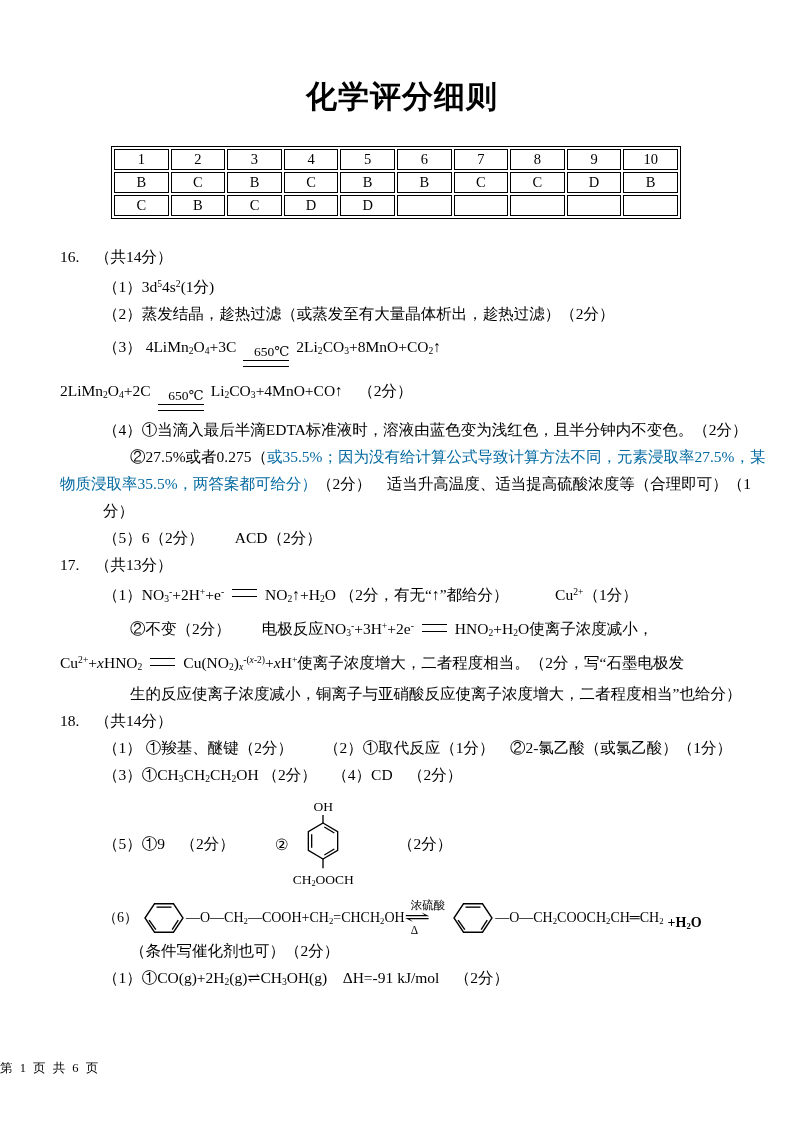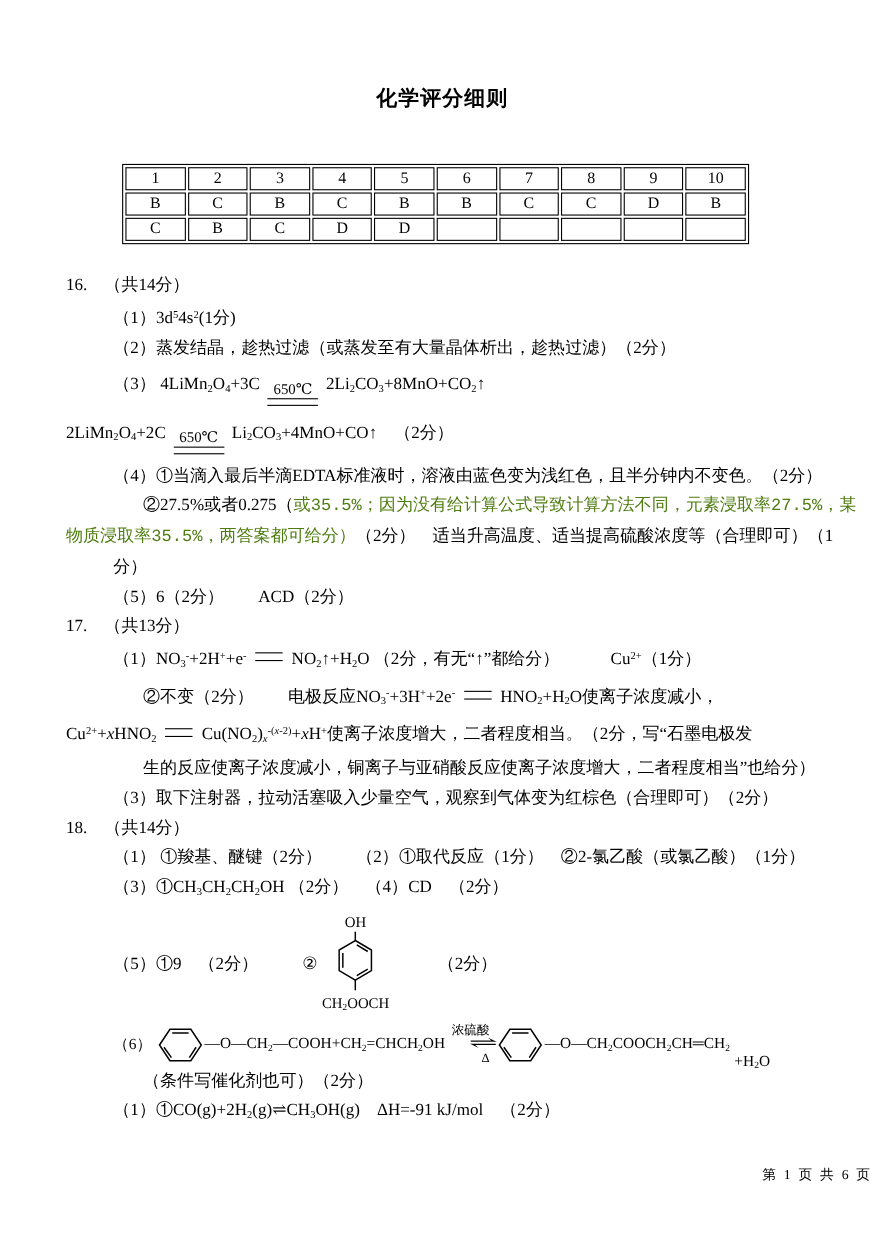--- a/index.html
+++ b/index.html
@@ -4,61 +4,61 @@
 <style>
   html,body{margin:0;padding:0;background:#fff;}
   .page{
     width:794px;height:1123px;box-sizing:border-box;position:relative;
     background:#fff;color:#000;overflow:hidden;
     font-family:"Liberation Serif","DejaVu Serif",serif;
     font-size:15.5px;
     padding:76px 50px 0 60px;
   }
   .title{
-    text-align:center;margin:0 0 47px 0;
+    text-align:center;margin:0 0 28px 0;
     font-family:"Liberation Sans","DejaVu Sans",sans-serif;
-    font-weight:bold;font-size:19px;letter-spacing:1px;
+    font-weight:bold;font-size:31px;letter-spacing:1px;
   }
   table.ans{
     border-collapse:separate;border-spacing:2px;
     margin-left:51px;width:570px;table-layout:fixed;
     border:1px solid #000;text-align:center;font-size:14.5px;
   }
   table.ans td{border:1px solid #000;height:19px;padding:0;}
   .body-block{margin-top:24px;}
   .line{line-height:27px;white-space:nowrap;}
   .in0{margin-left:0;}
   .in1{margin-left:43px;}
   .in2{margin-left:70px;}
   .in3{}
   sub{font-size:0.62em;vertical-align:-0.25em;}
   sup{font-size:0.62em;vertical-align:0.5em;}
-  .red{color:#4d7c0f;font-family:Liberation Mono, monospace;}
+  .red{color:#0369a1;}
   
   .deq{display:inline-block;width:25px;height:6px;border-top:1.4px solid #000;
        border-bottom:1.4px solid #000;vertical-align:2px;margin:0 8px;}
   
-  .cond{display:inline-flex;flex-direction:column;align-items:center;
+  .cond{display:inline-flex;flex-direction:column;align-items:flex-end;
         vertical-align:-4px;margin:0 7px;}
   .cond-top{font-size:13.5px;line-height:17px;}
   .cond-bar{width:46px;height:5px;border-top:1.4px solid #000;border-bottom:1.4px solid #000;}
   .eqline{line-height:40px;}
   
   .flexline{display:flex;align-items:center;white-space:nowrap;}
   .struct{display:inline-flex;flex-direction:column;align-items:center;
           font-size:13.5px;line-height:15px;margin:0 4px;}
   .struct svg{display:block;}
   
-  .rev{display:inline-flex;flex-direction:column;align-items:flex-end;
+  .rev{display:inline-flex;flex-direction:column;align-items:flex-start;
        margin:0 6px;font-size:11.5px;line-height:12px;}
   .rev-arr{font-size:15px;line-height:13px;transform:scaleX(2.1);}
   .gap-lg{display:inline-block;width:40px;}
-  .footer{position:absolute;left:0;right:1px;bottom:46px;text-align:right;
+  .footer{position:absolute;left:0;right:1px;bottom:46px;text-align:left;
           font-size:12.5px;letter-spacing:2px;}
-  .raise{position:relative;top:16px;}
+  .raise{position:relative;top:5px;font-weight:bold;}
 </style>
 </head>
 <body>
 
 <div class="page">
 
   <h1 class="title">化学评分细则</h1>
 
   <table class="ans">
     <tbody>
@@ -125,21 +125,20 @@
       <div class="line in1">分）</div>
       <div class="line in1">（5）6（2分）　　ACD（2分）</div>
     </div>
 
     <div>
       <div class="line in0">17.　（共13分）</div>
       <div class="line in1">（1）NO<sub>3</sub><sup>-</sup>+2H<sup>+</sup>+e<sup>-</sup><span class="deq"></span>NO<sub>2</sub>↑+H<sub>2</sub>O （2分，有无“↑”都给分）　　　Cu<sup>2+</sup>（1分）</div>
       <div class="line in2">②不变（2分）　　电极反应NO<sub>3</sub><sup>-</sup>+3H<sup>+</sup>+2e<sup>-</sup><span class="deq"></span>HNO<sub>2</sub>+H<sub>2</sub>O使离子浓度减小，</div>
       <div class="line in3">Cu<sup>2+</sup>+<i>x</i>HNO<sub>2</sub><span class="deq"></span>Cu(NO<sub>2</sub>)<sub><i>x</i></sub><sup>-(<i>x</i>-2)</sup>+<i>x</i>H<sup>+</sup>使离子浓度增大，二者程度相当。（2分，写“石墨电极发</div>
       <div class="line in2">生的反应使离子浓度减小，铜离子与亚硝酸反应使离子浓度增大，二者程度相当”也给分）</div>
-      <div class="line in1">（3）取下注射器，拉动活塞吸入少量空气，观察到气体变为红棕色（合理即可）（2分）</div>
     </div>
 
     <div>
       <div class="line in0">18.　（共14分）</div>
       <div class="line in1">（1） ①羧基、醚键（2分）　　（2）①取代反应（1分）　②2-氯乙酸（或氯乙酸）（1分）</div>
       <div class="line in1">（3）①CH<sub>3</sub>CH<sub>2</sub>CH<sub>2</sub>OH （2分）　（4）CD　（2分）</div>
 
       <div class="flexline in1" style="margin-top:6px;">
         <span>（5）①9　（2分）</span>
         <span class="gap-lg"></span>

